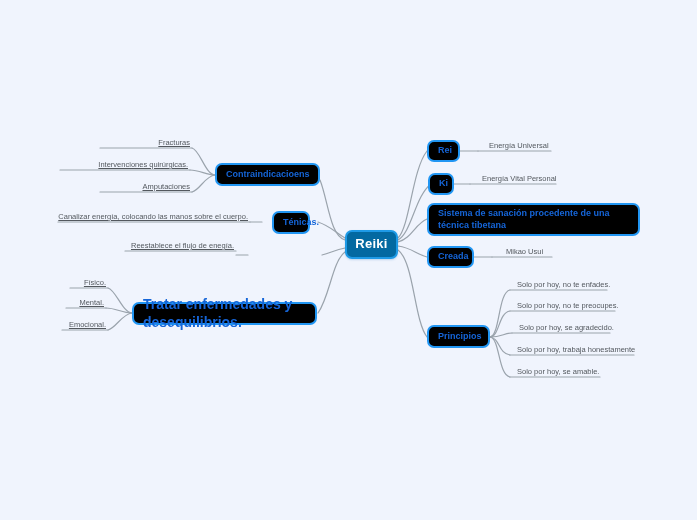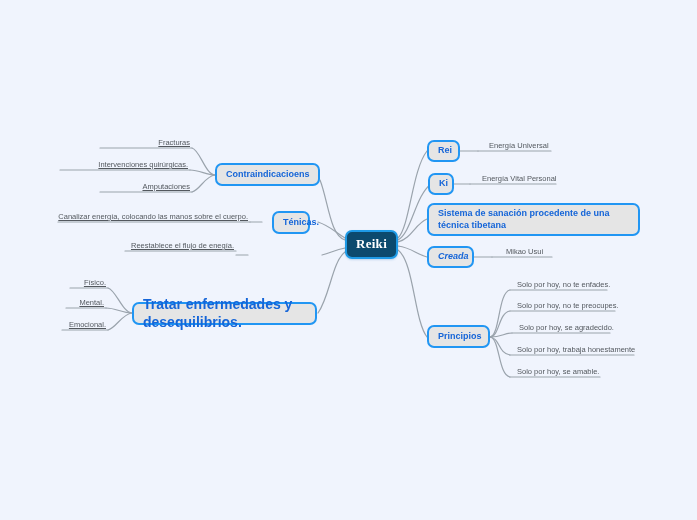--- a/index.html
+++ b/index.html
@@ -23,39 +23,38 @@
   #edges {
     position: absolute;
     left: 0; top: 0;
     width: 697px;
     height: 520px;
     pointer-events: none;
   }
   .node {
     position: absolute;
     box-sizing: border-box;
-    background: #e5e5e5;
+    background: #000000;
     border: 2px solid #2196f3;
     border-radius: 7px;
     color: #1565d8;
     font-weight: bold;
     display: flex;
     align-items: center;
     line-height: 1.25;
     white-space: pre-line;
   }
   .node.center {
-    background: #0c4a6e;
+    background: #0369a1;
     border-color: #1e9ae6;
     color: #ffffff;
     justify-content: flex-end;
     font-size: 13px;
     letter-spacing: .3px;
     box-shadow: 0 1px 2px rgba(30,120,190,.25);
-    font-family: Liberation Serif, serif;
   }
   .node .node-label {
     padding: 0 9px;
     display: block;
     width: 100%;
   }
   .node.center .node-label {
     text-align: center;
     padding: 0;
   }
@@ -151,21 +150,21 @@
 
   <div class="node" style="left:428px; top:173px; width:26px; height:22px; font-size:9px;">
     <span class="node-label">Ki</span>
   </div>
 
   <div class="node" style="left:427px; top:203px; width:213px; height:33px; font-size:9px;">
     <span class="node-label">Sistema de sanación procedente de una
 técnica tibetana</span>
   </div>
 
-  <div class="node" style="left:427px; top:246px; width:47px; height:22px; font-size:9px;font-style:italic;">
+  <div class="node" style="left:427px; top:246px; width:47px; height:22px; font-size:9px;">
     <span class="node-label">Creada</span>
   </div>
 
   <div class="node" style="left:427px; top:325px; width:63px; height:23px; font-size:9px;">
     <span class="node-label">Principios</span>
   </div>
 
   <div class="leaf left" style="left:100px; top:137px; width:90px;">
     <span>Fracturas</span>
   </div>

